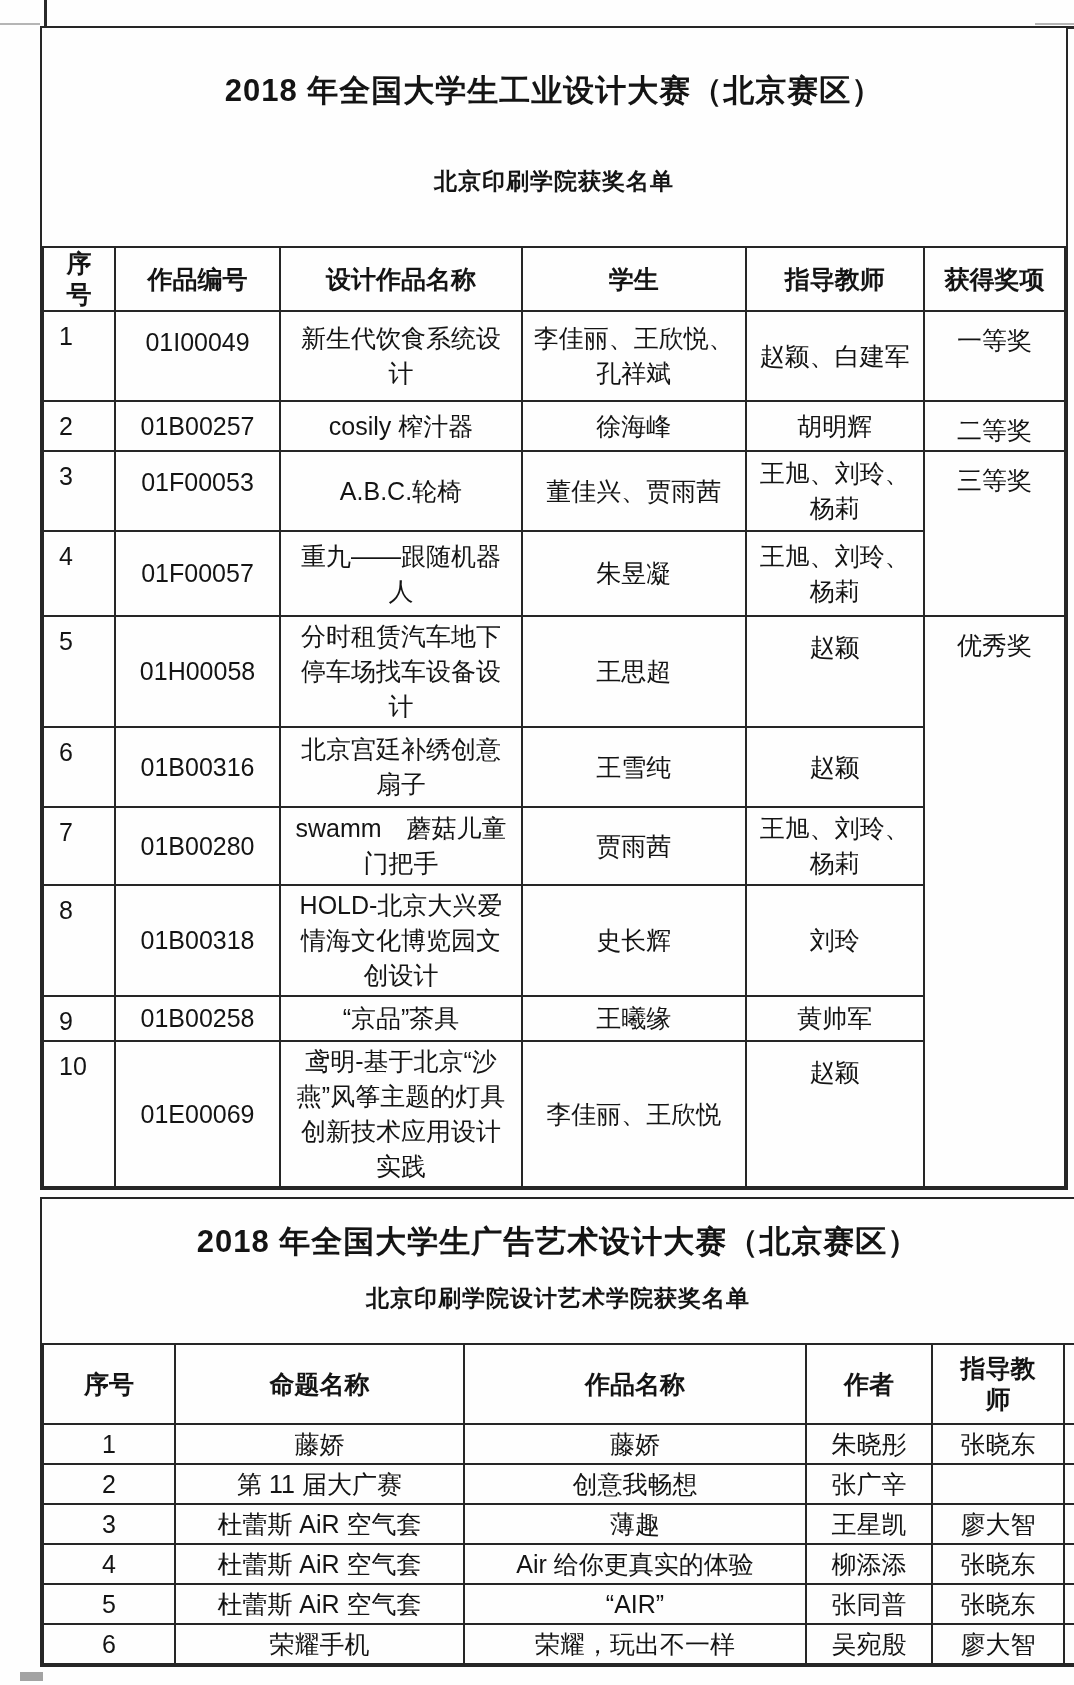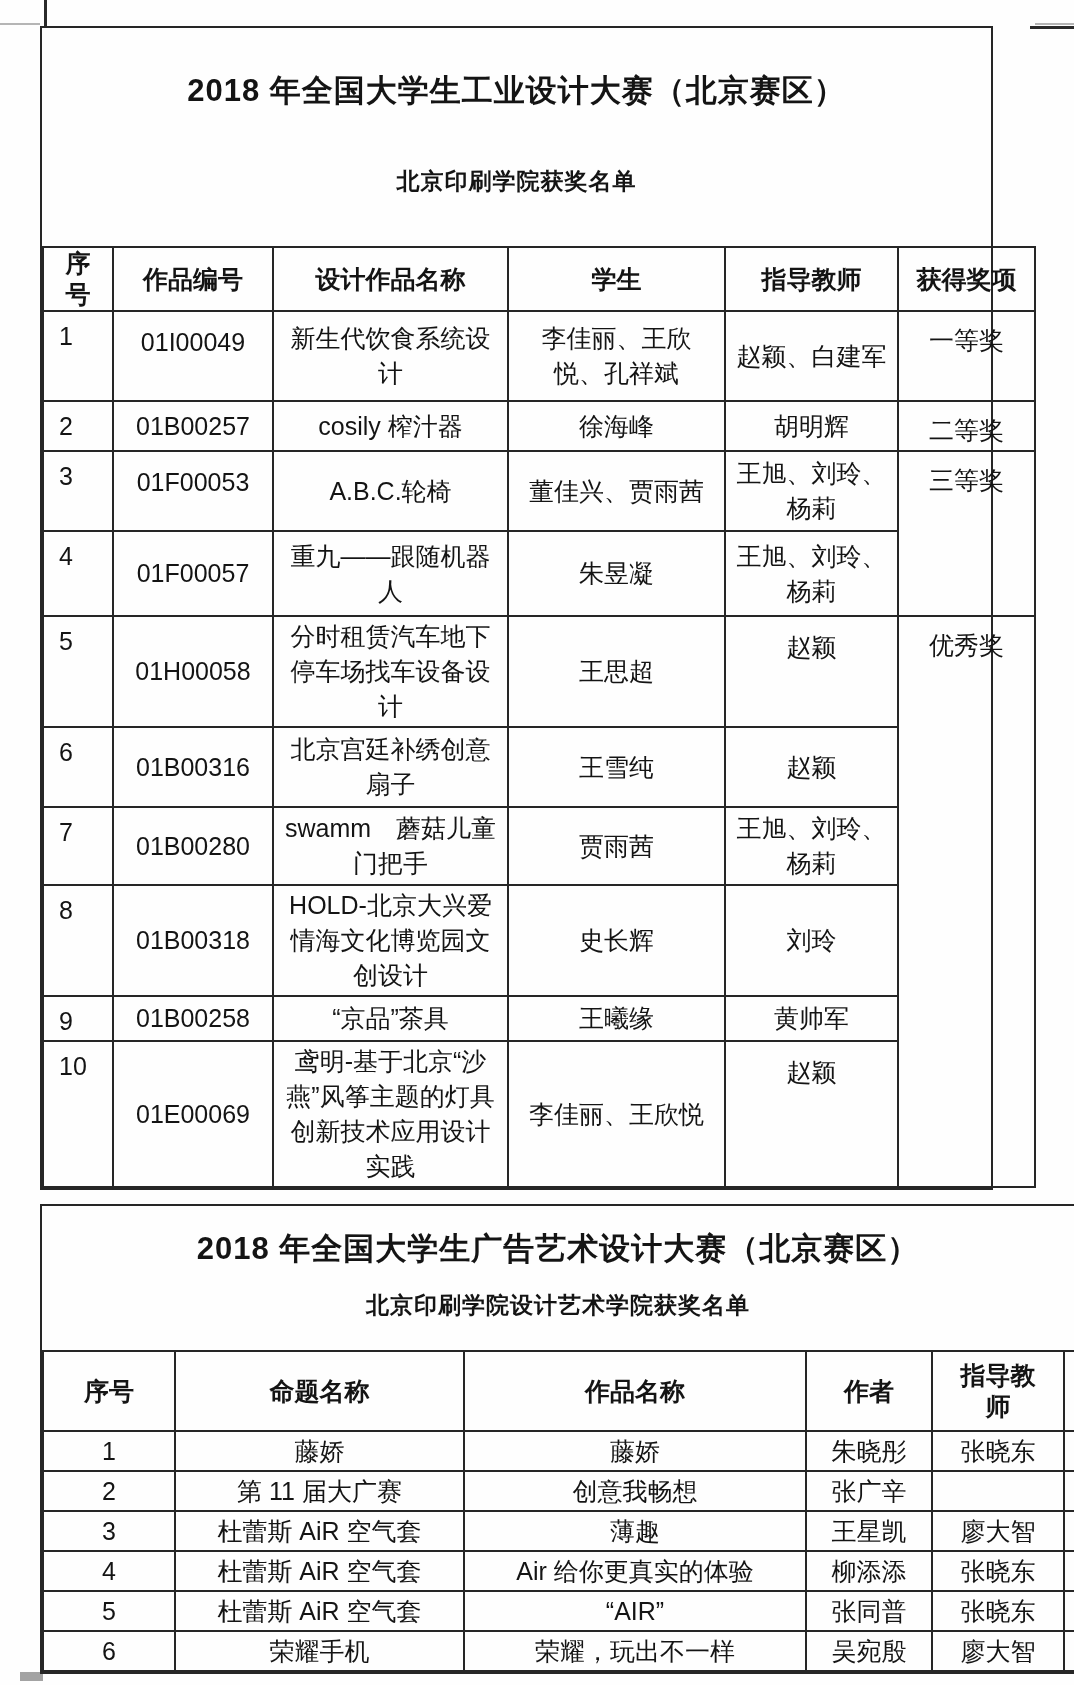--- a/index.html
+++ b/index.html
@@ -15,22 +15,22 @@
   }
   
   .mark { position:absolute; background:#b5b5b5; }
   .mark-top-left  { left:0;    top:23px;   width:40px; height:2px; }
   .mark-top-right { left:1035px; top:23px; width:39px; height:2px; }
   .mark-bottom-left { left:20px; top:1672px; width:23px; height:9px; background:#a3a3a3; }
   .stub-prev-table { position:absolute; left:44px; top:0; width:3px; height:27px; background:#2a2a2a; }
   .topline-ext { position:absolute; left:1030px; top:26px; width:44px; height:3px; background:#2a2a2a; }
 
   .tbox { position:absolute; background:#fefefe; border:2px solid #262626; }
-  .tbox1 { left:40px; top:26px; width:953px; }
-  .tbox2 { left:40px; top:1197px; width:1034px; border-right:none;margin-top:7px; }
+  .tbox1 { left:40px; top:26px; width:1028px; }
+  .tbox2 { left:40px; top:1197px; width:1034px; border-right:none; }
 
   .doc-title {
     text-align:center; font-weight:bold; font-size:31px; letter-spacing:1px;
     line-height:38px; white-space:nowrap;
   }
   .tbox1 .doc-title   { padding-top:44px; }
   .tbox1 .doc-subtitle{ margin-top:52px; margin-bottom:46px; }
   .tbox2 .doc-title   { padding-top:24px; }
   .tbox2 .doc-subtitle{ margin-top:18px; margin-bottom:26px; }
   .doc-subtitle {

